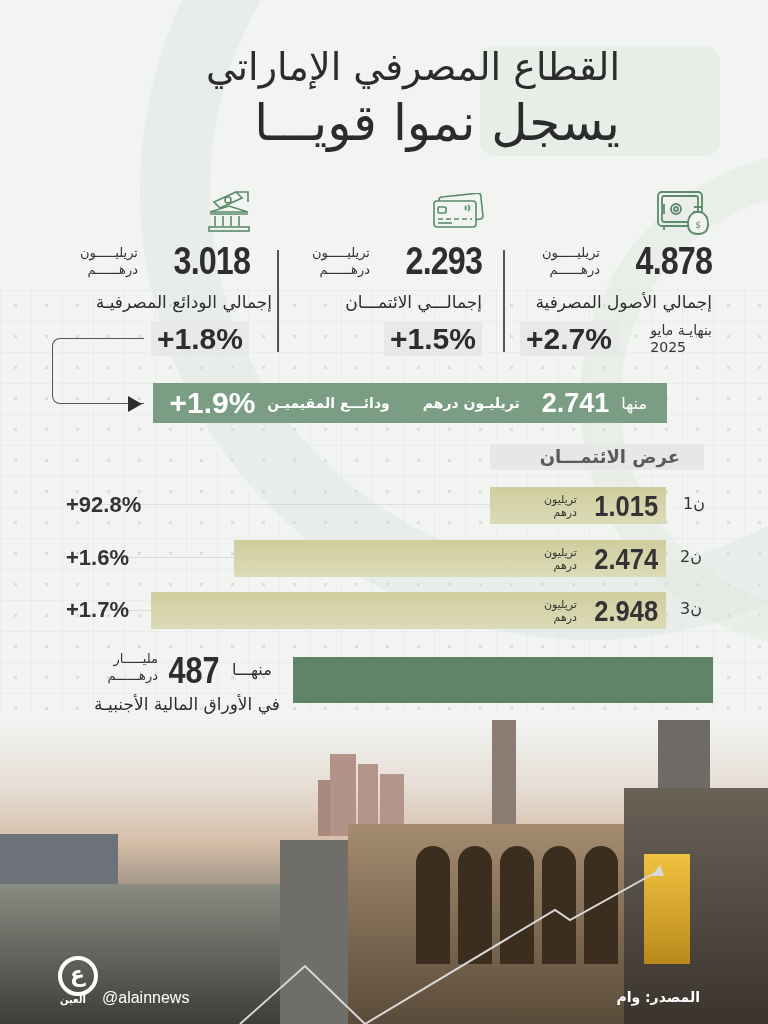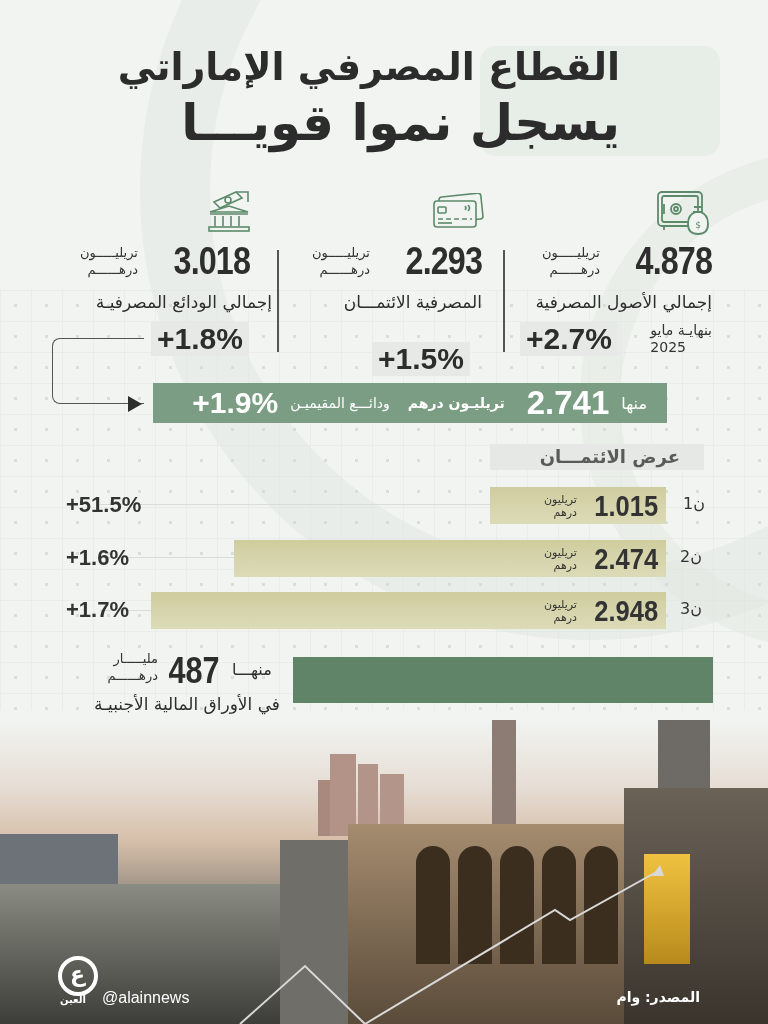--- a/index.html
+++ b/index.html
@@ -30,21 +30,21 @@
     background-image:
       radial-gradient(circle, rgba(210,218,210,0.8) 1.6px, transparent 2px),
       linear-gradient(to right, rgba(220,226,220,0.35) 1px, transparent 1px),
       linear-gradient(to bottom, rgba(220,226,220,0.35) 1px, transparent 1px);
     background-size: 31px 31px, 31px 31px, 31px 31px;
     pointer-events: none;
   }
 
   .title {
     position: absolute; right: 148px; top: 42px; text-align: right;
-    direction: rtl; font-weight: bold; color: #2c2c2c;
+    direction: rtl; font-weight: normal; color: #2c2c2c;
   }
   .title .l1 { font-size: 38px; line-height: 50px; }
   .title .l2 { font-size: 50px; line-height: 62px; letter-spacing: 1px; }
   .big-num {
     font-family: "Liberation Sans", sans-serif; font-weight: bold;
     font-size: 38px; letter-spacing: -1px; color: #2e2e2e; direction: ltr;
     transform: scaleX(0.85); transform-origin: right center;
   }
   .unit { font-size: 13px; line-height: 17px; color: #333; }
   .label { font-size: 17px; color: #2d2d2d; margin-top: 4px; }
@@ -156,22 +156,22 @@
     <line x1="6" y1="30" x2="20" y2="30"></line>
     <path d="M33 13 q2 2 0 4 M36 12 q3 3 0 6"></path>
   </svg>
   <div style="position:absolute;right:286px;top:244px;height:40px;">
     <span class="big-num" style="position:absolute;right:0;top:-4px;display:block;">2.293</span>
     <div class="unit" style="position:absolute;right:112px;top:0;width:90px;text-align:right;direction:rtl;">
       <div>تريليـــــون</div>
       <div>درهــــــم</div>
     </div>
   </div>
-  <div class="label" style="position:absolute;right:286px;top:288px;direction:rtl;">المصرفية الائتمـــان</div>
-  <div class="pct-box" style="left:372px;top:322px;width:98px;height:34px;margin-top:20px;">+1.5%</div>
+  <div class="label" style="position:absolute;right:286px;top:288px;direction:rtl;">إجمالـــي الائتمـــان</div>
+  <div class="pct-box" style="left:384px;top:322px;width:98px;height:34px;">+1.5%</div>
 </div>
 <div class="vline" style="left:277px;top:250px;height:102px;"></div>
 
 <div>
   <svg style="position:absolute;left:206px;top:188px;" width="46" height="46" viewBox="0 0 46 46" fill="none" stroke="#5c8a6a" stroke-width="1.6">
     <path d="M8 14 l22 -10 l6 6 l-22 10 z"></path>
     <circle cx="22" cy="12" r="3"></circle>
     <path d="M30 4 l12 0 l0 10"></path>
     <path d="M4 24 l19 -6 l19 6 z"></path>
     <line x1="4" y1="26" x2="42" y2="26"></line>
@@ -190,39 +190,39 @@
   </div>
   <div class="label" style="position:absolute;right:496px;top:288px;direction:rtl;">إجمالي الودائع المصرفيـة</div>
   <div class="pct-box" style="left:151px;top:322px;width:98px;height:34px;">+1.8%</div>
 </div>
 
 <div class="arrow-path"></div>
 <div class="arrow-head"></div>
 
 <div class="green-bar" style="left:153px;top:383px;width:514px;height:40px;padding-right:20px;gap:12px;">
   <span style="font-size:16px;">منها</span>
-  <span style="font-family:'Liberation Sans',sans-serif;font-weight:bold;font-size:33px;direction:ltr;">2.741</span>
-  <span style="font-size:14px;font-weight:bold;margin-right:10px;">تريليـون درهم</span>
-  <span style="font-size:14px;font-weight:normal;margin-right:6px;">ودائـــع المقيميـن</span>
+  <span style="font-family:'Liberation Sans',sans-serif;font-weight:bold;font-size:27px;direction:ltr;">2.741</span>
+  <span style="font-size:14px;font-weight:bold;margin-right:10px;margin-left:15px;">تريليـون درهم</span>
+  <span style="font-size:14px;font-weight:bold;margin-right:6px;">ودائـــع المقيميـن</span>
   <span style="font-family:'Liberation Sans',sans-serif;font-weight:bold;font-size:30px;direction:ltr;">+1.9%</span>
 </div>
 
 <div class="money-head">عرض الائتمـــان</div>
 
 <div>
   <div class="m-line" style="left:100px;top:504px;width:390px;"></div>
   <div class="m-bar" style="left:490px;top:487px;width:176px;">
     <span class="num">1.015</span>
     <div class="u">
         <div>تريليون</div>
         <div>درهم</div>
       </div>
   </div>
   <div class="m-lab" style="left:683px;top:494px;">ن1</div>
-  <div class="m-pct" style="left:66px;top:492px;">+51.5%</div>
+  <div class="m-pct" style="left:66px;top:492px;">+92.8%</div>
 </div>
 
 <div>
   <div class="m-line" style="left:100px;top:557px;width:134px;"></div>
   <div class="m-bar" style="left:234px;top:540px;width:432px;">
     <span class="num">2.474</span>
     <div class="u">
         <div>تريليون</div>
         <div>درهم</div>
       </div>

